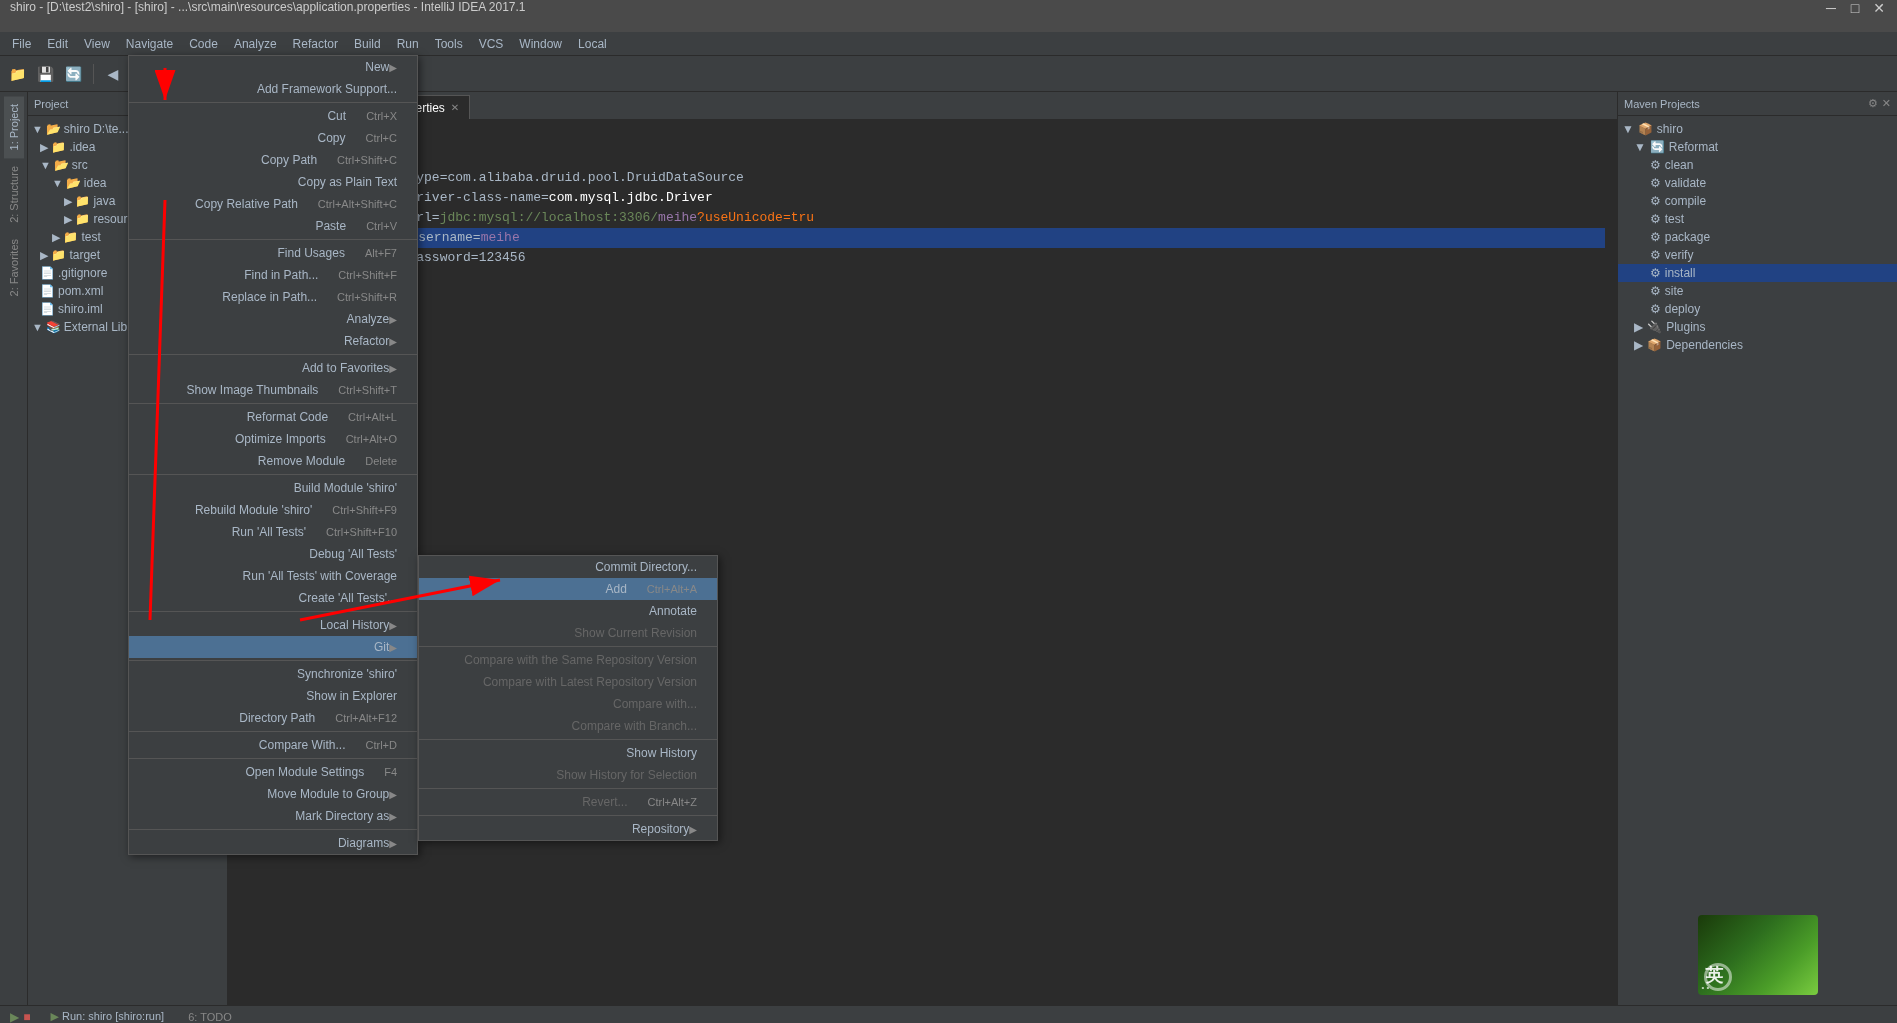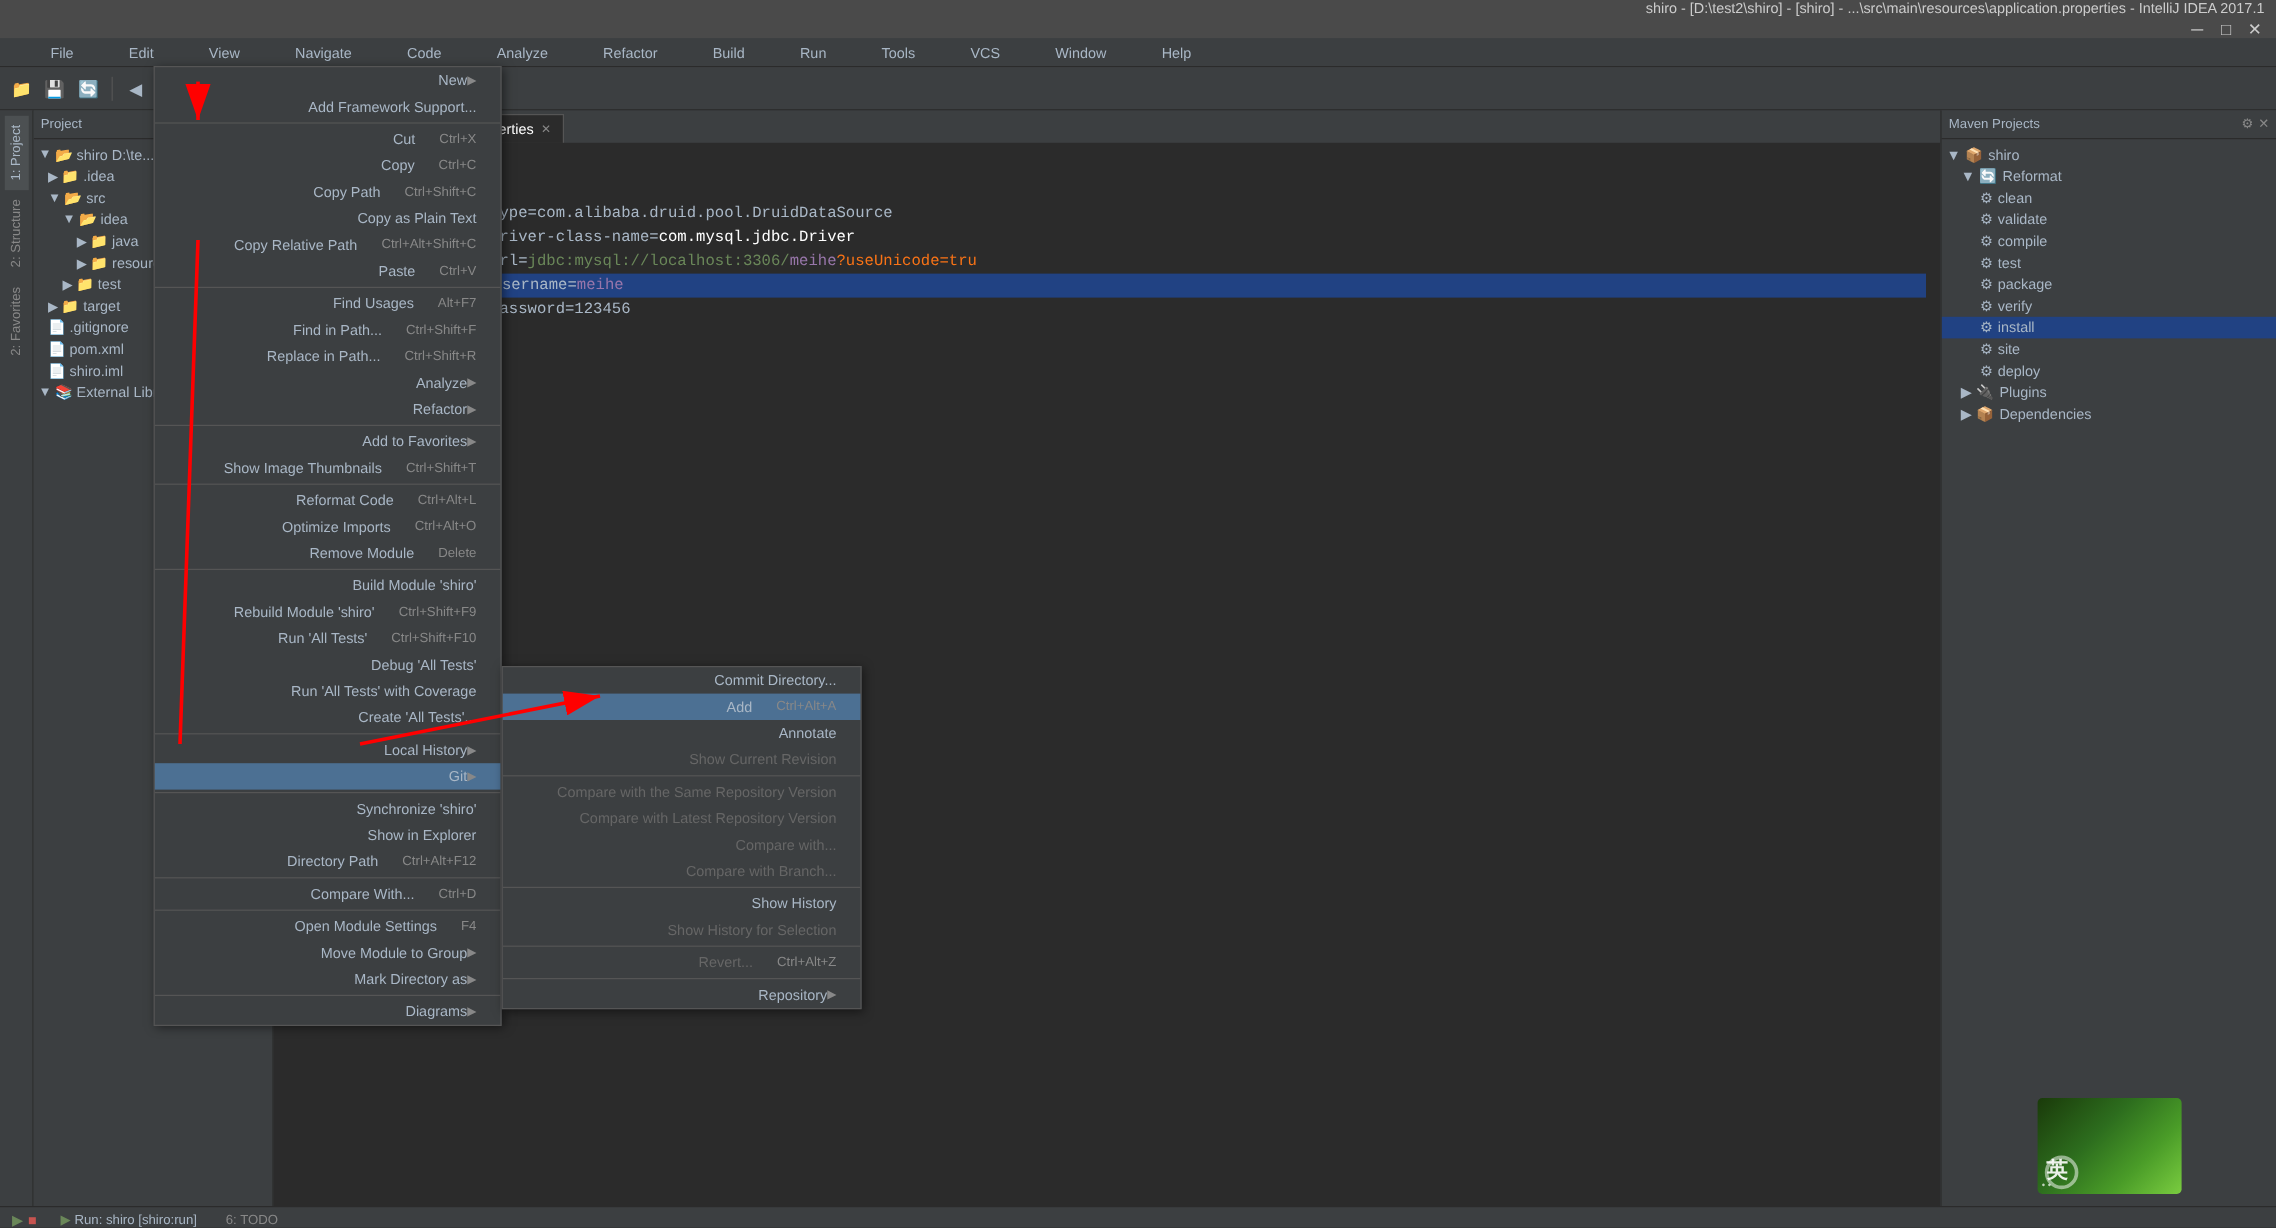--- a/index.html
+++ b/index.html
@@ -12,26 +12,25 @@
       height: 1023px;
       overflow: hidden;
       position: relative;
     }
 
     
     #title-bar {
       background: #4a4a4a;
       height: 32px;
       display: flex;
-      align-items: flex-end;
+      align-items: flex-start;
       justify-content: space-between;
       padding: 0 10px;
       color: #ccc;
       font-size: 12px;
-      flex-direction: column;
     }
     #title-bar-controls { display: flex; gap: 8px; }
     #title-bar-controls span {
       width: 16px; height: 16px;
       display: flex; align-items: center; justify-content: center;
       cursor: pointer; color: #ccc; font-size: 14px;
     }
 
     
     #menu-bar {
@@ -40,21 +39,20 @@
       display: flex;
       align-items: center;
       padding: 0 4px;
       border-bottom: 1px solid #2b2b2b;
     }
     .menu-item {
       padding: 2px 8px;
       cursor: pointer;
       color: #a9b7c6;
       font-size: 12px;
-      margin-left: 30px;
     }
 
     
     #toolbar {
       background: #3c3f41;
       height: 36px;
       display: flex;
       align-items: center;
       padding: 0 6px;
       gap: 4px;
@@ -320,21 +318,21 @@
   <span class="menu-item">View</span>
   <span class="menu-item">Navigate</span>
   <span class="menu-item">Code</span>
   <span class="menu-item">Analyze</span>
   <span class="menu-item">Refactor</span>
   <span class="menu-item">Build</span>
   <span class="menu-item">Run</span>
   <span class="menu-item">Tools</span>
   <span class="menu-item">VCS</span>
   <span class="menu-item">Window</span>
-  <span class="menu-item">Help</span>
+  <span class="menu-item">Local</span>
 </div>
 
 <div id="toolbar">
   <div class="toolbar-btn">📁</div>
   <div class="toolbar-btn">💾</div>
   <div class="toolbar-btn">🔄</div>
   <div class="toolbar-sep"></div>
   <div class="toolbar-btn">◀</div>
   <div class="toolbar-btn">▶</div>
   <div class="toolbar-sep"></div>

